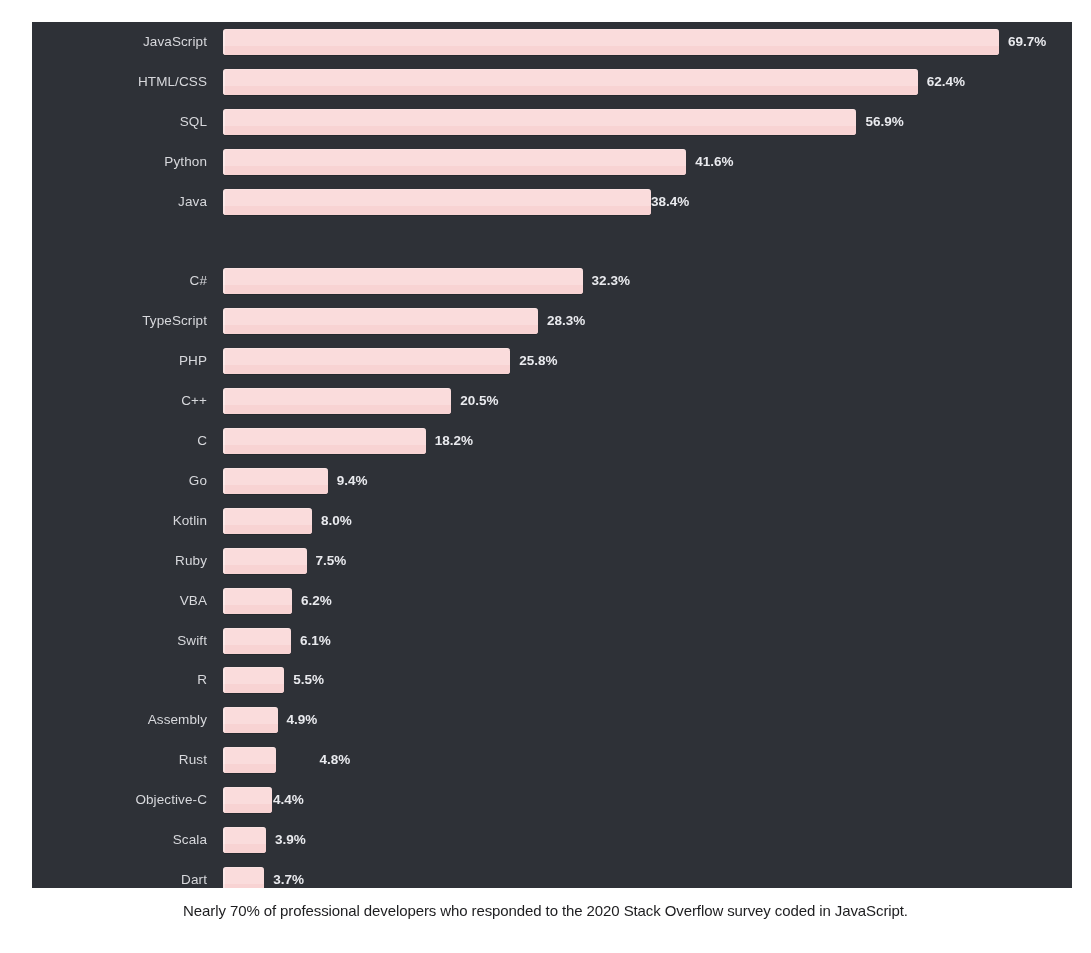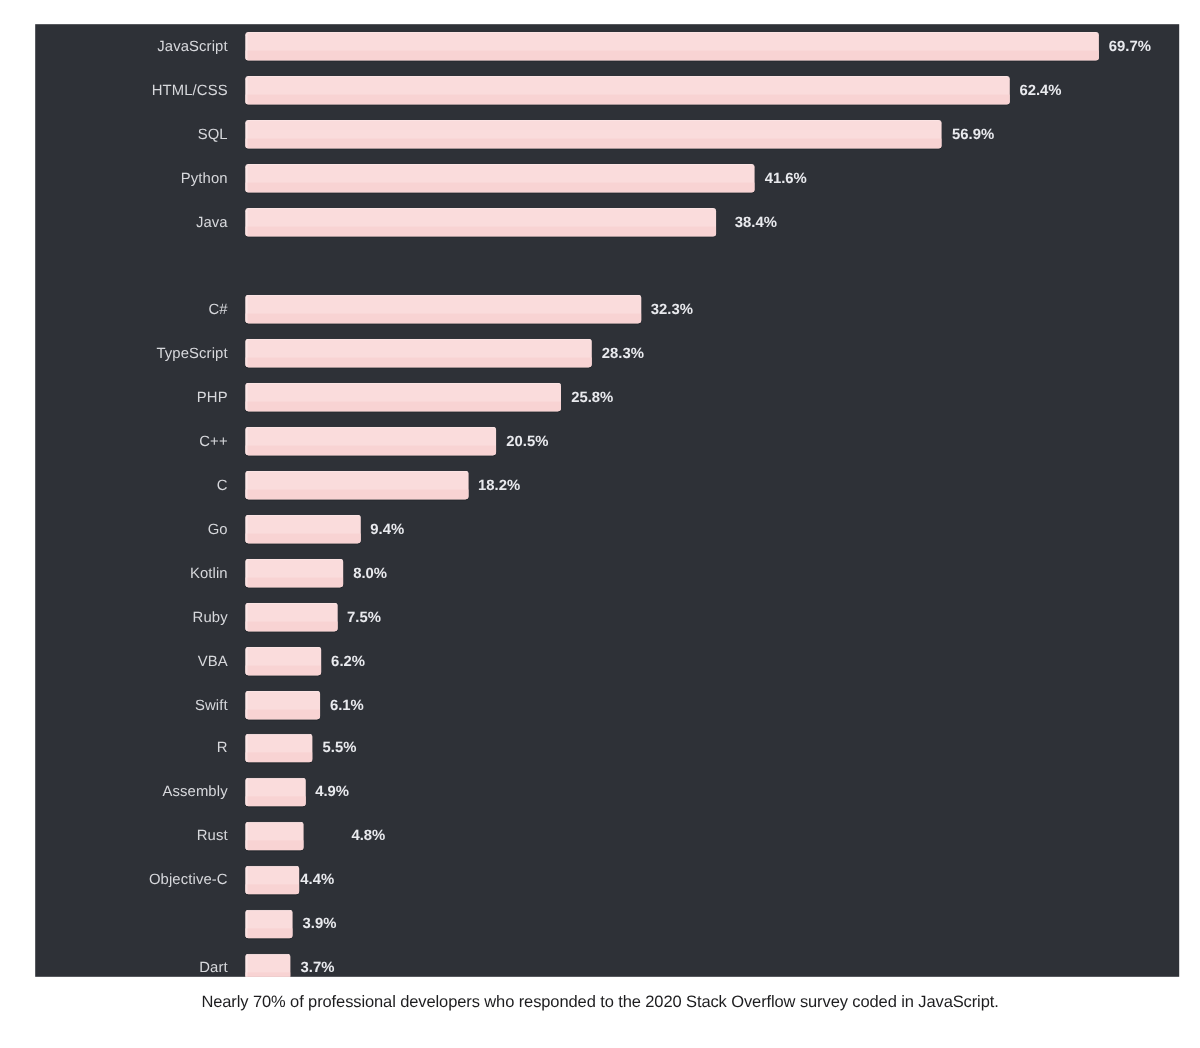--- a/index.html
+++ b/index.html
@@ -161,21 +161,21 @@
           <div class="bar-wrap" style="width: 463.151px;">
             <div class="bar"></div>
           </div>
           <div class="bar-value" style="left: 663.151px;">41.6%</div>
         </div>
         <div class="bar-row" style="top: 159.6px;">
           <div class="cat-label">Java</div>
           <div class="bar-wrap" style="width: 427.524px;">
             <div class="bar"></div>
           </div>
-          <div class="bar-value" style="left: 636px; text-align: right;">38.4%</div>
+          <div class="bar-value" style="left: 619px; text-align: right;">38.4%</div>
         </div>
         <div class="bar-row" style="top: 239.4px;">
           <div class="cat-label">C#</div>
           <div class="bar-wrap" style="width: 359.61px;">
             <div class="bar"></div>
           </div>
           <div class="bar-value" style="left: 559.61px;">32.3%</div>
         </div>
         <div class="bar-row" style="top: 279.3px;">
           <div class="cat-label">TypeScript</div>
@@ -262,20 +262,21 @@
           <div class="bar-value" style="left: 253.44px; margin-left: 34px;">4.8%</div>
         </div>
         <div class="bar-row" style="top: 758.1px;">
           <div class="cat-label">Objective-C</div>
           <div class="bar-wrap" style="width: 48.9871px;">
             <div class="bar"></div>
           </div>
           <div class="bar-value" style="left: 241px;">4.4%</div>
         </div>
         <div class="bar-row" style="top: 798px;">
+          <div class="cat-label">Scala</div>
           <div class="bar-wrap" style="width: 43.4204px;">
             <div class="bar"></div>
           </div>
           <div class="bar-value" style="left: 243px;">3.9%</div>
         </div>
         <div class="bar-row" style="top: 837.9px;">
           <div class="cat-label">Dart</div>
           <div class="bar-wrap" style="width: 41.1937px;">
             <div class="bar"></div>
           </div>

